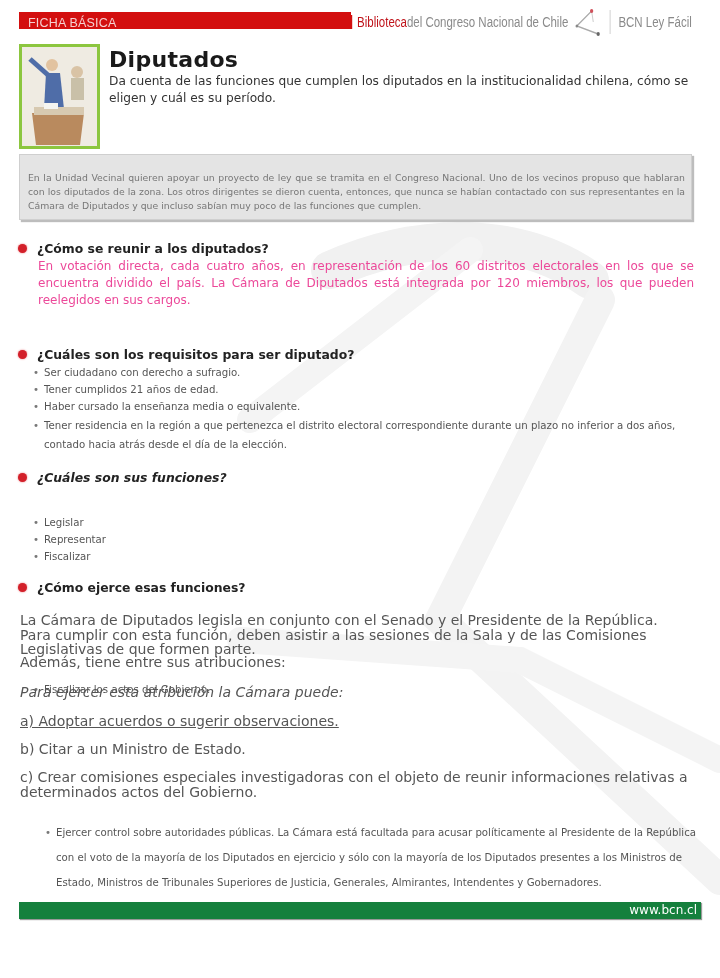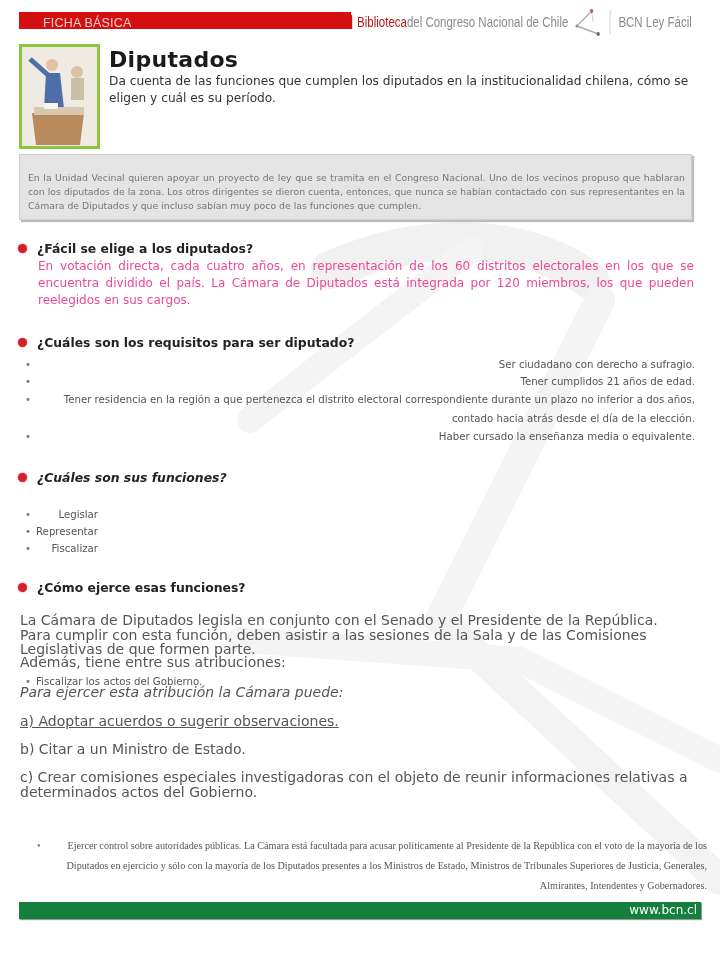--- a/index.html
+++ b/index.html
@@ -9,21 +9,21 @@
   }
   .watermark { position: absolute; left: 0; top: 0; width: 720px; height: 978px; z-index: 0; pointer-events: none; }
   .page { position: relative; z-index: 1; }
 
   
   .header-bar {
     position: absolute; left: 19px; top: 12px; width: 332px; height: 17px; background: #d30f0f;
   }
   .header-bar span {
     color: #f5d0d0; font-family: "Liberation Sans", sans-serif; font-size: 12.5px; line-height: 17px;
-    padding-left: 24px; letter-spacing: 0.2px;
+    padding-left: 9px; letter-spacing: 0.2px;
   }
   .brand {
     position: absolute; left: 344px; top: 8px; height: 28px; display: flex; align-items: center;
     font-family: "Liberation Sans", sans-serif; font-size: 14px; color: #8a8a8a; transform: scaleX(0.82); transform-origin: left center;
     white-space: nowrap;
   }
   .brand .sq { display: inline-block; width: 10px; height: 14px; background: #d30f0f; margin-right: 6px; }
   .brand .red { color: #c0141b; }
   .brand .sep { display: inline-block; width: 1px; height: 24px; background: #c8c8c8; margin: 0 10px 0 8px; }
   .brand svg { margin-left: 6px; }
@@ -48,21 +48,21 @@
     padding: 16px 6px 0 8px; box-sizing: border-box;
     font-size: 9.3px; line-height: 14.2px; color: #777; text-align: justify;
   }
 
   
   .q {
     position: absolute; left: 18px; font-size: 12.4px; font-weight: bold; color: #222; display: flex; align-items: center;
   }
   .q .dot { display: inline-block; width: 9px; height: 9px; border-radius: 50%; background: #d3202a; margin-right: 10px; box-shadow: 0 0 2px #e86b72; }
   .para { position: absolute; font-size: 12px; line-height: 17px; color: #ec4899; text-align: justify; }
-  .list { position: absolute; left: 19px; margin: 4px; padding: 0; list-style: none; font-size: 10.2px; color: #555; text-align: right; }
+  .list { position: absolute; left: 19px; margin: 12px; padding: 0; list-style: none; font-size: 10.2px; color: #555; }
   .list li { position: relative; padding-left: 13px; }
   .list li::before { content: "•"; position: absolute; left: 2px; top: 0; color: #777; }
   .small { position: absolute; font-size: 14px; color: #555; line-height: 14.5px; }
 
   
   .footer-bar {
     position: absolute; left: 19px; top: 902px; width: 682px; height: 17px; background: #15803d;
     box-shadow: 1px 1px 1px #999;
   }
   .footer-bar span {
@@ -112,33 +112,33 @@
       <rect x="22" y="56" width="14" height="6" fill="#f5f5f0"></rect>
     </svg>
   </div>
   <div class="title">Diputados</div>
   <div class="subtitle">Da cuenta de las funciones que cumplen los diputados en la institucionalidad chilena, cómo se eligen y cuál es su período.</div>
 
   <div class="scenario">En la Unidad Vecinal quieren apoyar un proyecto de ley que se tramita en el Congreso Nacional. Uno de los vecinos propuso que hablaran con los diputados de la zona. Los otros dirigentes se dieron cuenta, entonces, que nunca se habían contactado con sus representantes en la Cámara de Diputados y que incluso sabían muy poco de las funciones que cumplen.</div>
 
   <div class="q" style="top:241px;">
     <span class="dot"></span>
-    <span>¿Fácil se elige a los diputados?</span>
+    <span>¿Cómo se reunir a los diputados?</span>
   </div>
   <div class="para" style="left:38px; top:258px; width:656px;">En votación directa, cada cuatro años, en representación de los 60 distritos electorales en los que se encuentra dividido el país. La Cámara de Diputados está integrada por 120 miembros, los que pueden reelegidos en sus cargos.</div>
 
-  <div class="q" style="top:335px;justify-content:flex-end;">
+  <div class="q" style="top:347px;justify-content:flex-end;">
     <span class="dot"></span>
     <span>¿Cuáles son los requisitos para ser diputado?</span>
   </div>
   <ul class="list" style="top:352px; width:672px; line-height:17.2px;">
     <li>Ser ciudadano con derecho a sufragio.</li>
     <li>Tener cumplidos 21 años de edad.</li>
+    <li>Haber cursado la enseñanza media o equivalente.</li>
     <li style="line-height:19px;">Tener residencia en la región a que pertenezca el distrito electoral correspondiente durante un plazo no inferior a dos años, contado hacia atrás desde el día de la elección.</li>
-    <li>Haber cursado la enseñanza media o equivalente.</li>
   </ul>
 
   <div class="q" style="top:470px;font-style:italic;">
     <span class="dot"></span>
     <span>¿Cuáles son sus funciones?</span>
   </div>
   <ul class="list" style="top:502px; line-height:17.2px;">
     <li>Legislar</li>
     <li>Representar</li>
     <li>Fiscalizar</li>
@@ -150,20 +150,20 @@
   </div>
   <div class="small" style="left:20px; top:613px; width:672px;">La Cámara de Diputados legisla en conjunto con el Senado y el Presidente de la República. Para cumplir con esta función, deben asistir a las sesiones de la Sala y de las Comisiones Legislativas de que formen parte.</div>
   <div class="small" style="left:20px; top:655px;">Además, tiene entre sus atribuciones:</div>
   <ul class="list" style="top:671px; line-height:14.5px;">
     <li>Fiscalizar los actos del Gobierno.</li>
   </ul>
   <div class="small" style="left:20px; top:685px;font-style:italic;">Para ejercer esta atribución la Cámara puede:</div>
   <div class="small" style="left:20px; top:714px;text-decoration:underline;">a) Adoptar acuerdos o sugerir observaciones.</div>
   <div class="small" style="left:20px; top:742px;">b) Citar a un Ministro de Estado.</div>
   <div class="small" style="left:20px; top:770px; width:672px;">c) Crear comisiones especiales investigadoras con el objeto de reunir informaciones relativas a determinados actos del Gobierno.</div>
-  <ul class="list" style="top:832px; width:672px; line-height:20px; padding-left:12px;font-family:Liberation Serif, serif;">
+  <ul class="list" style="top:808px; width:672px; line-height:25px; padding-left:12px;">
     <li>Ejercer control sobre autoridades públicas. La Cámara está facultada para acusar políticamente al Presidente de la República con el voto de la mayoría de los Diputados en ejercicio y sólo con la mayoría de los Diputados presentes a los Ministros de Estado, Ministros de Tribunales Superiores de Justicia, Generales, Almirantes, Intendentes y Gobernadores.</li>
   </ul>
 
   <div class="footer-bar">
     <span>www.bcn.cl</span>
   </div>
 </div>
 
 </body></html>

